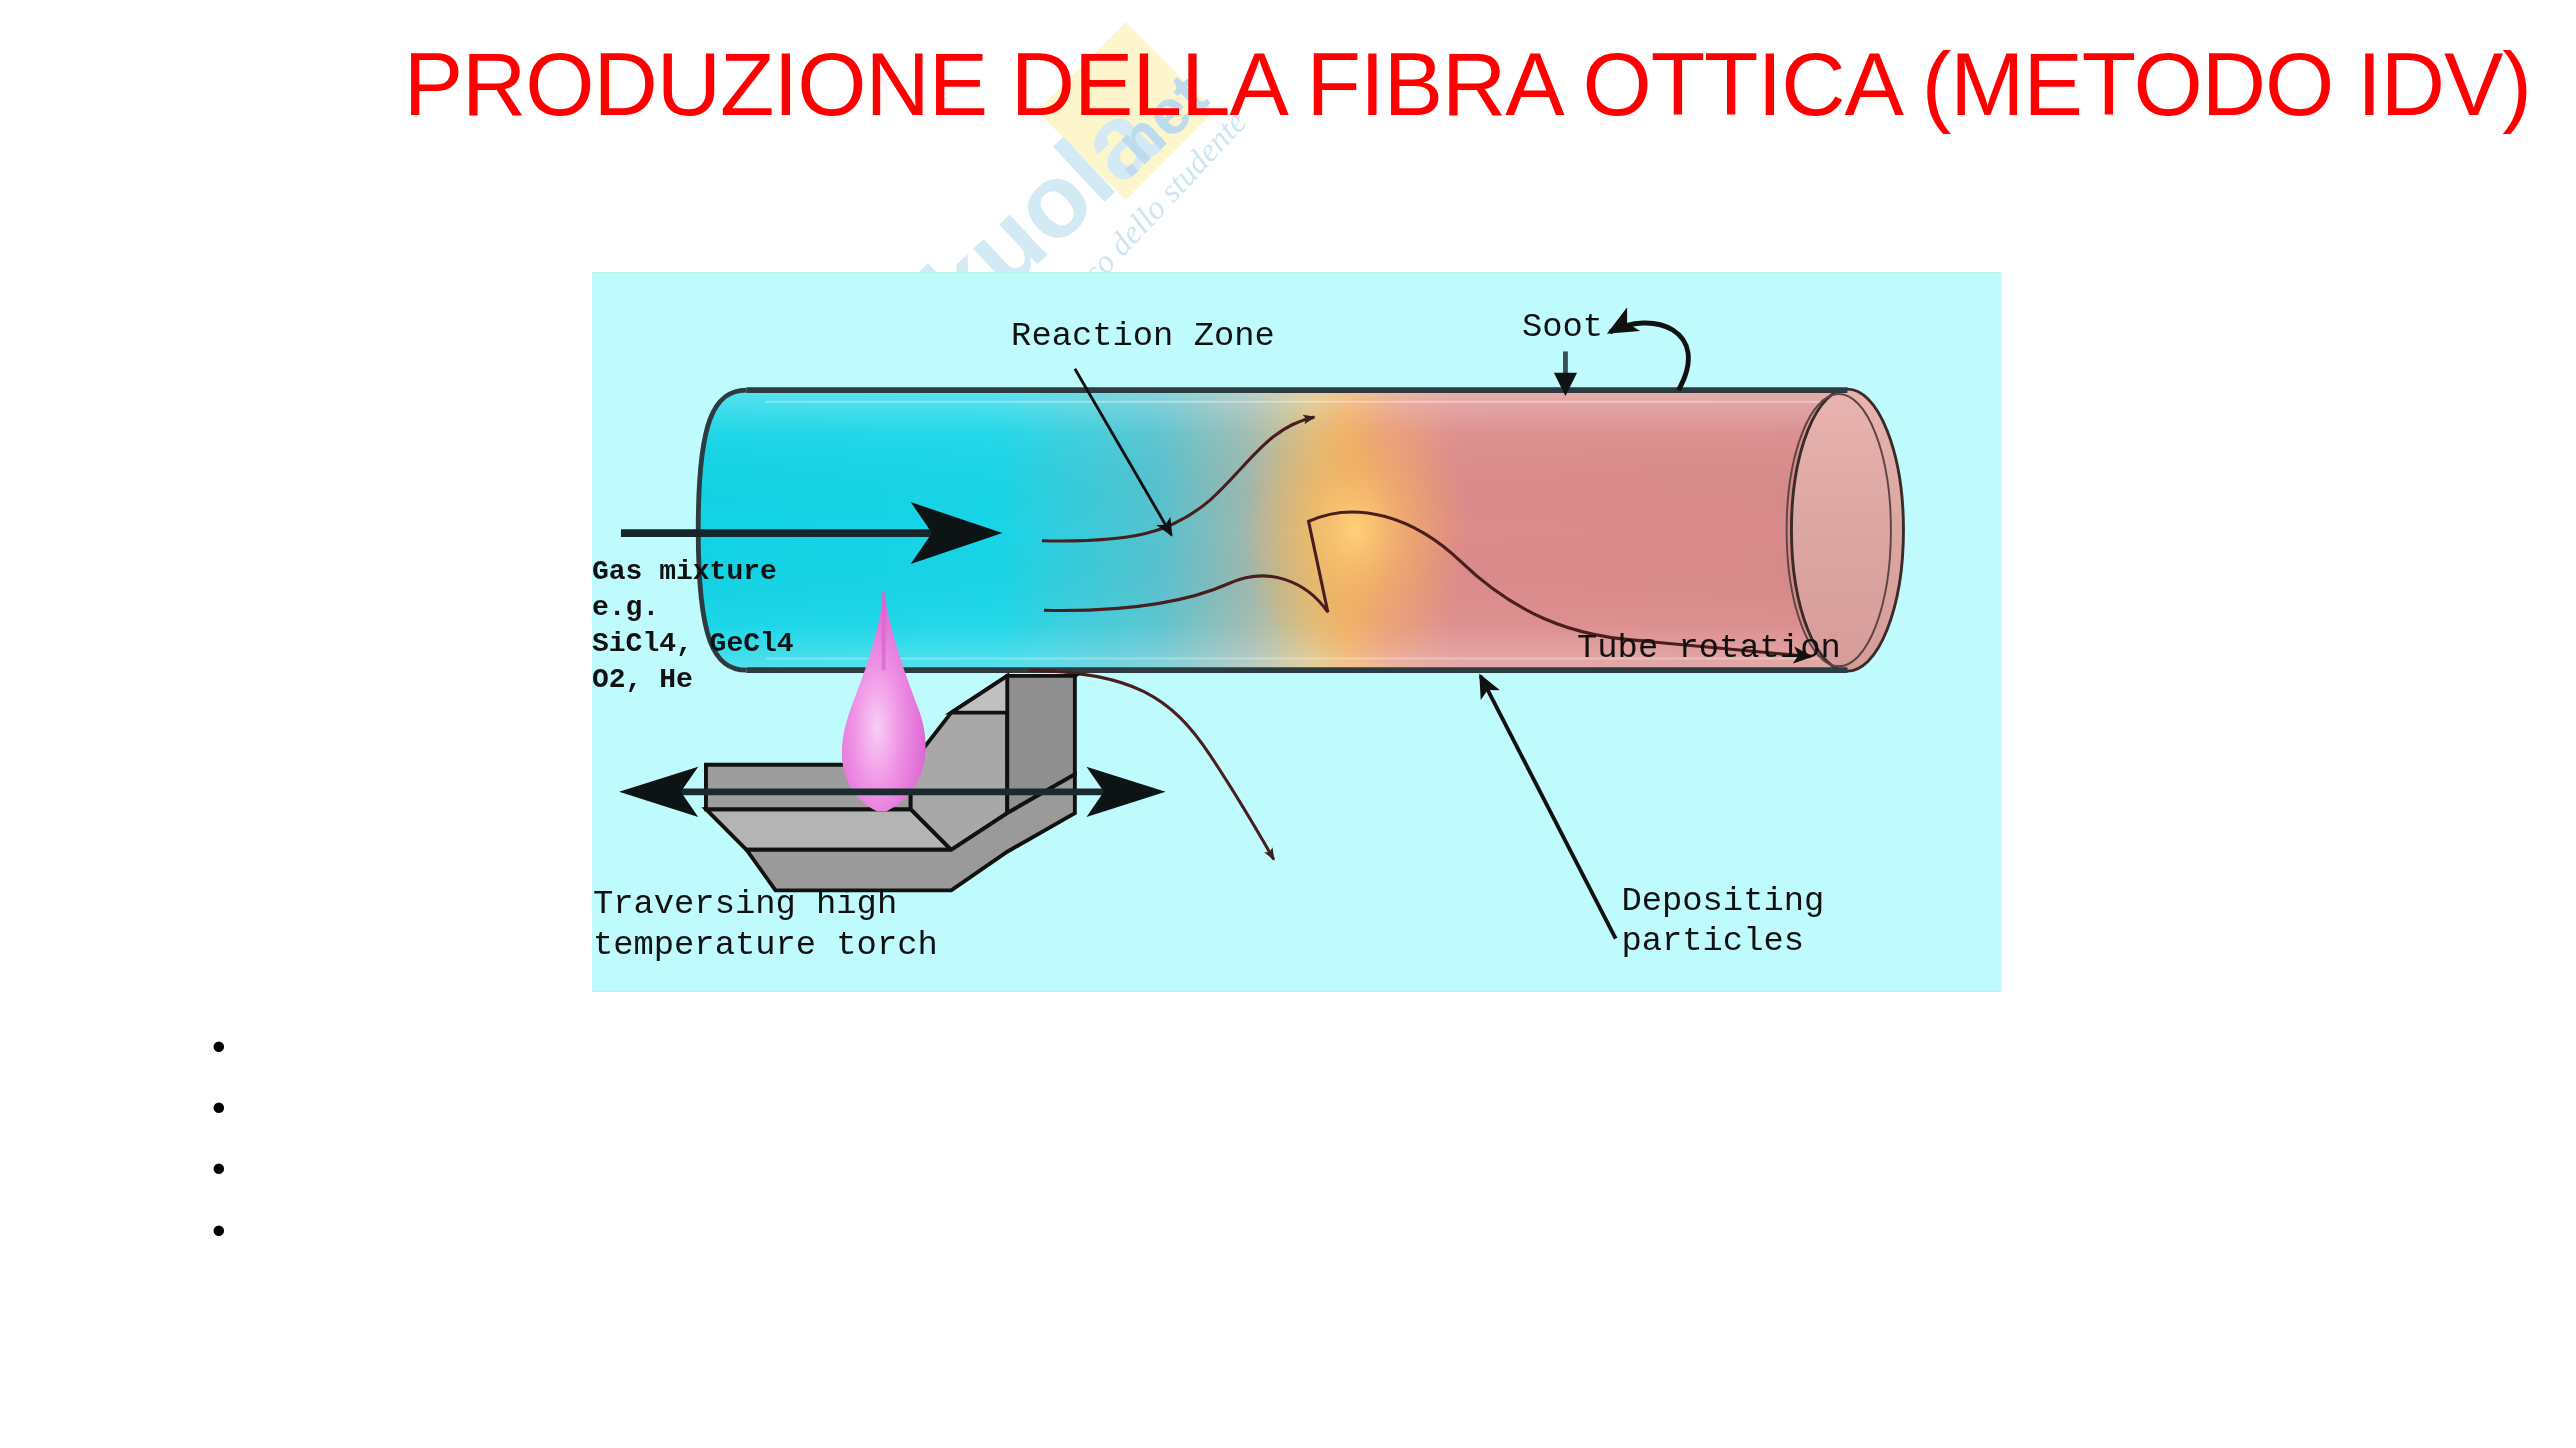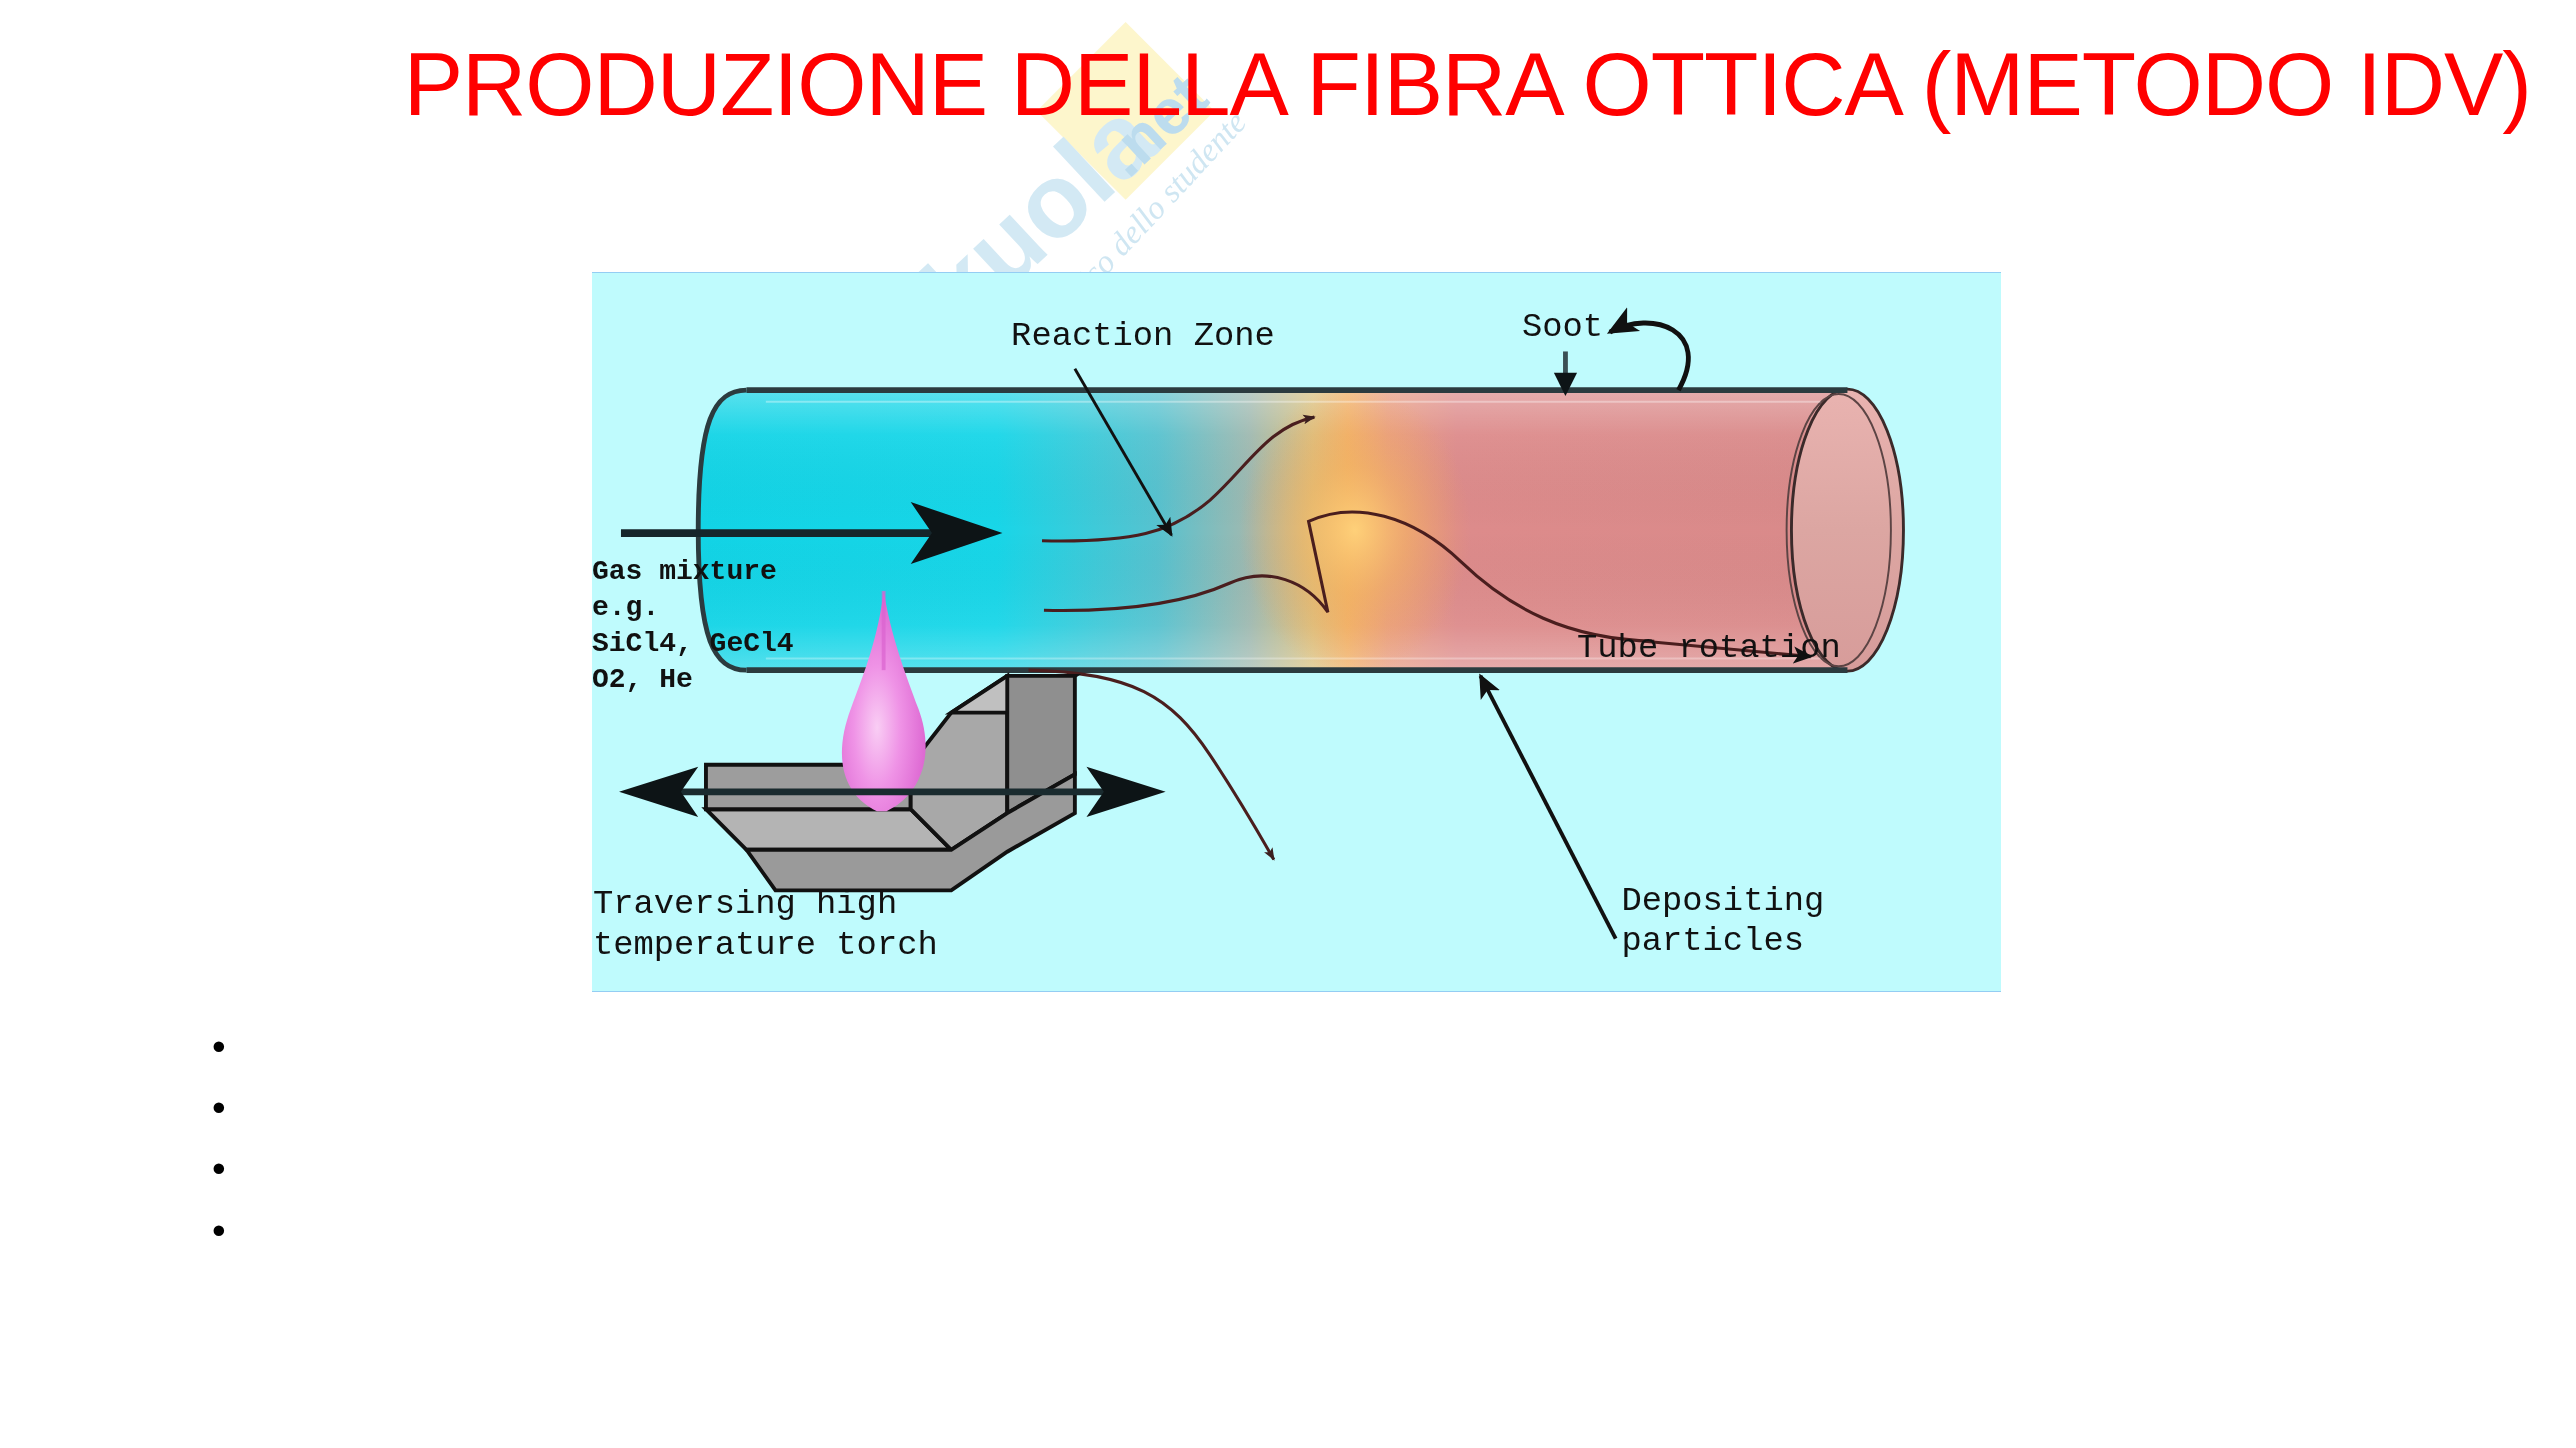--- a/index.html
+++ b/index.html
@@ -46,21 +46,21 @@
     white-space: pre-line;
   }
 
   
   #diagram-panel {
     position: absolute;
     left: 592px;
     top: 272px;
     width: 1409px;
     height: 720px;
-    background: #1d4ed8;
+    background: #86efac;
     z-index: 5;
     overflow: hidden;
   }
   #diagram-panel svg { display: block; width: 100%; height: 100%; }
 
   
   #bullet-list {
     position: absolute;
     left: 212px;
     top: 1019px;

